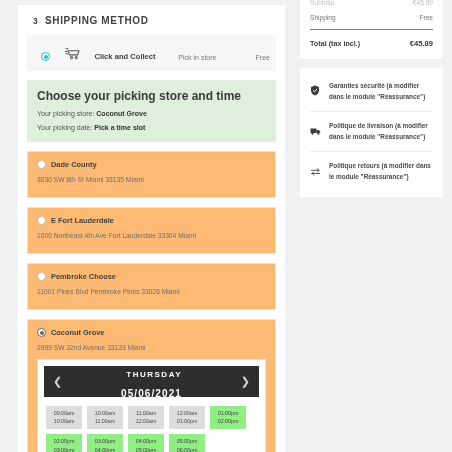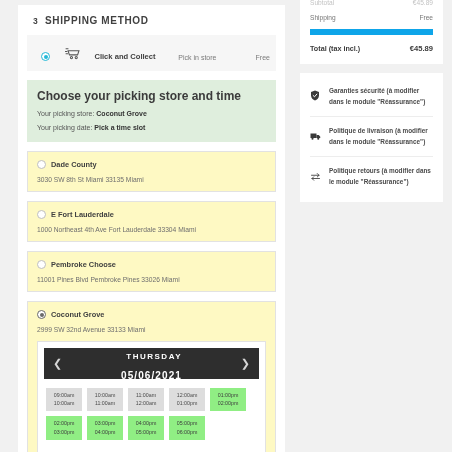--- a/index.html
+++ b/index.html
@@ -88,22 +88,22 @@
   .info-title { font-size: 12px; font-weight: bold; color: #3b3b3b; }
   .info-line {
     font-size: 7px; color: #555; margin-top: 7px;
   }
   .info-line b { color: #333; }
 
   
   .store {
     border: 1px solid #e2e2e2;
     margin-top: 9px;
-    padding: 8px 9px 8px 9px;
-    background: #fef9c3;
+    padding: 8px 9px 14px 9px;
+    background: #fdba74;
   }
   .store-head { display: flex; align-items: center; gap: 5px; }
   .store-name { font-size: 7.4px; font-weight: bold; color: #414141; }
   .store-addr { font-size: 6.7px; color: #6e6e6e; margin-top: 7px; }
 
   
   .cal-wrap {
     border: 1px solid #e2e2e2;
     margin-top: 8px;
     padding: 6px;
@@ -170,21 +170,21 @@
   }
   .sum-row {
     display: flex; justify-content: space-between;
     font-size: 6.6px; color: #777;
     padding: 4px 0;
   }
   .sum-row.faded { opacity: .45; }
   .sum-total {
     display: flex; justify-content: space-between;
     align-items: center;
-    border-top: 6px solid #0ea5e9;
+    border-top: 1px solid #0ea5e9;
     margin-top: 4px;
     padding-top: 9px;
     padding-bottom: 3px;
   }
   .sum-total-label { font-size: 7.2px; font-weight: bold; color: #3c3c3c; }
   .sum-total-value { font-size: 7.6px; font-weight: bold; color: #3c3c3c; }
 
   .reassurance {
     background: #fff;
     margin-top: 9px;

